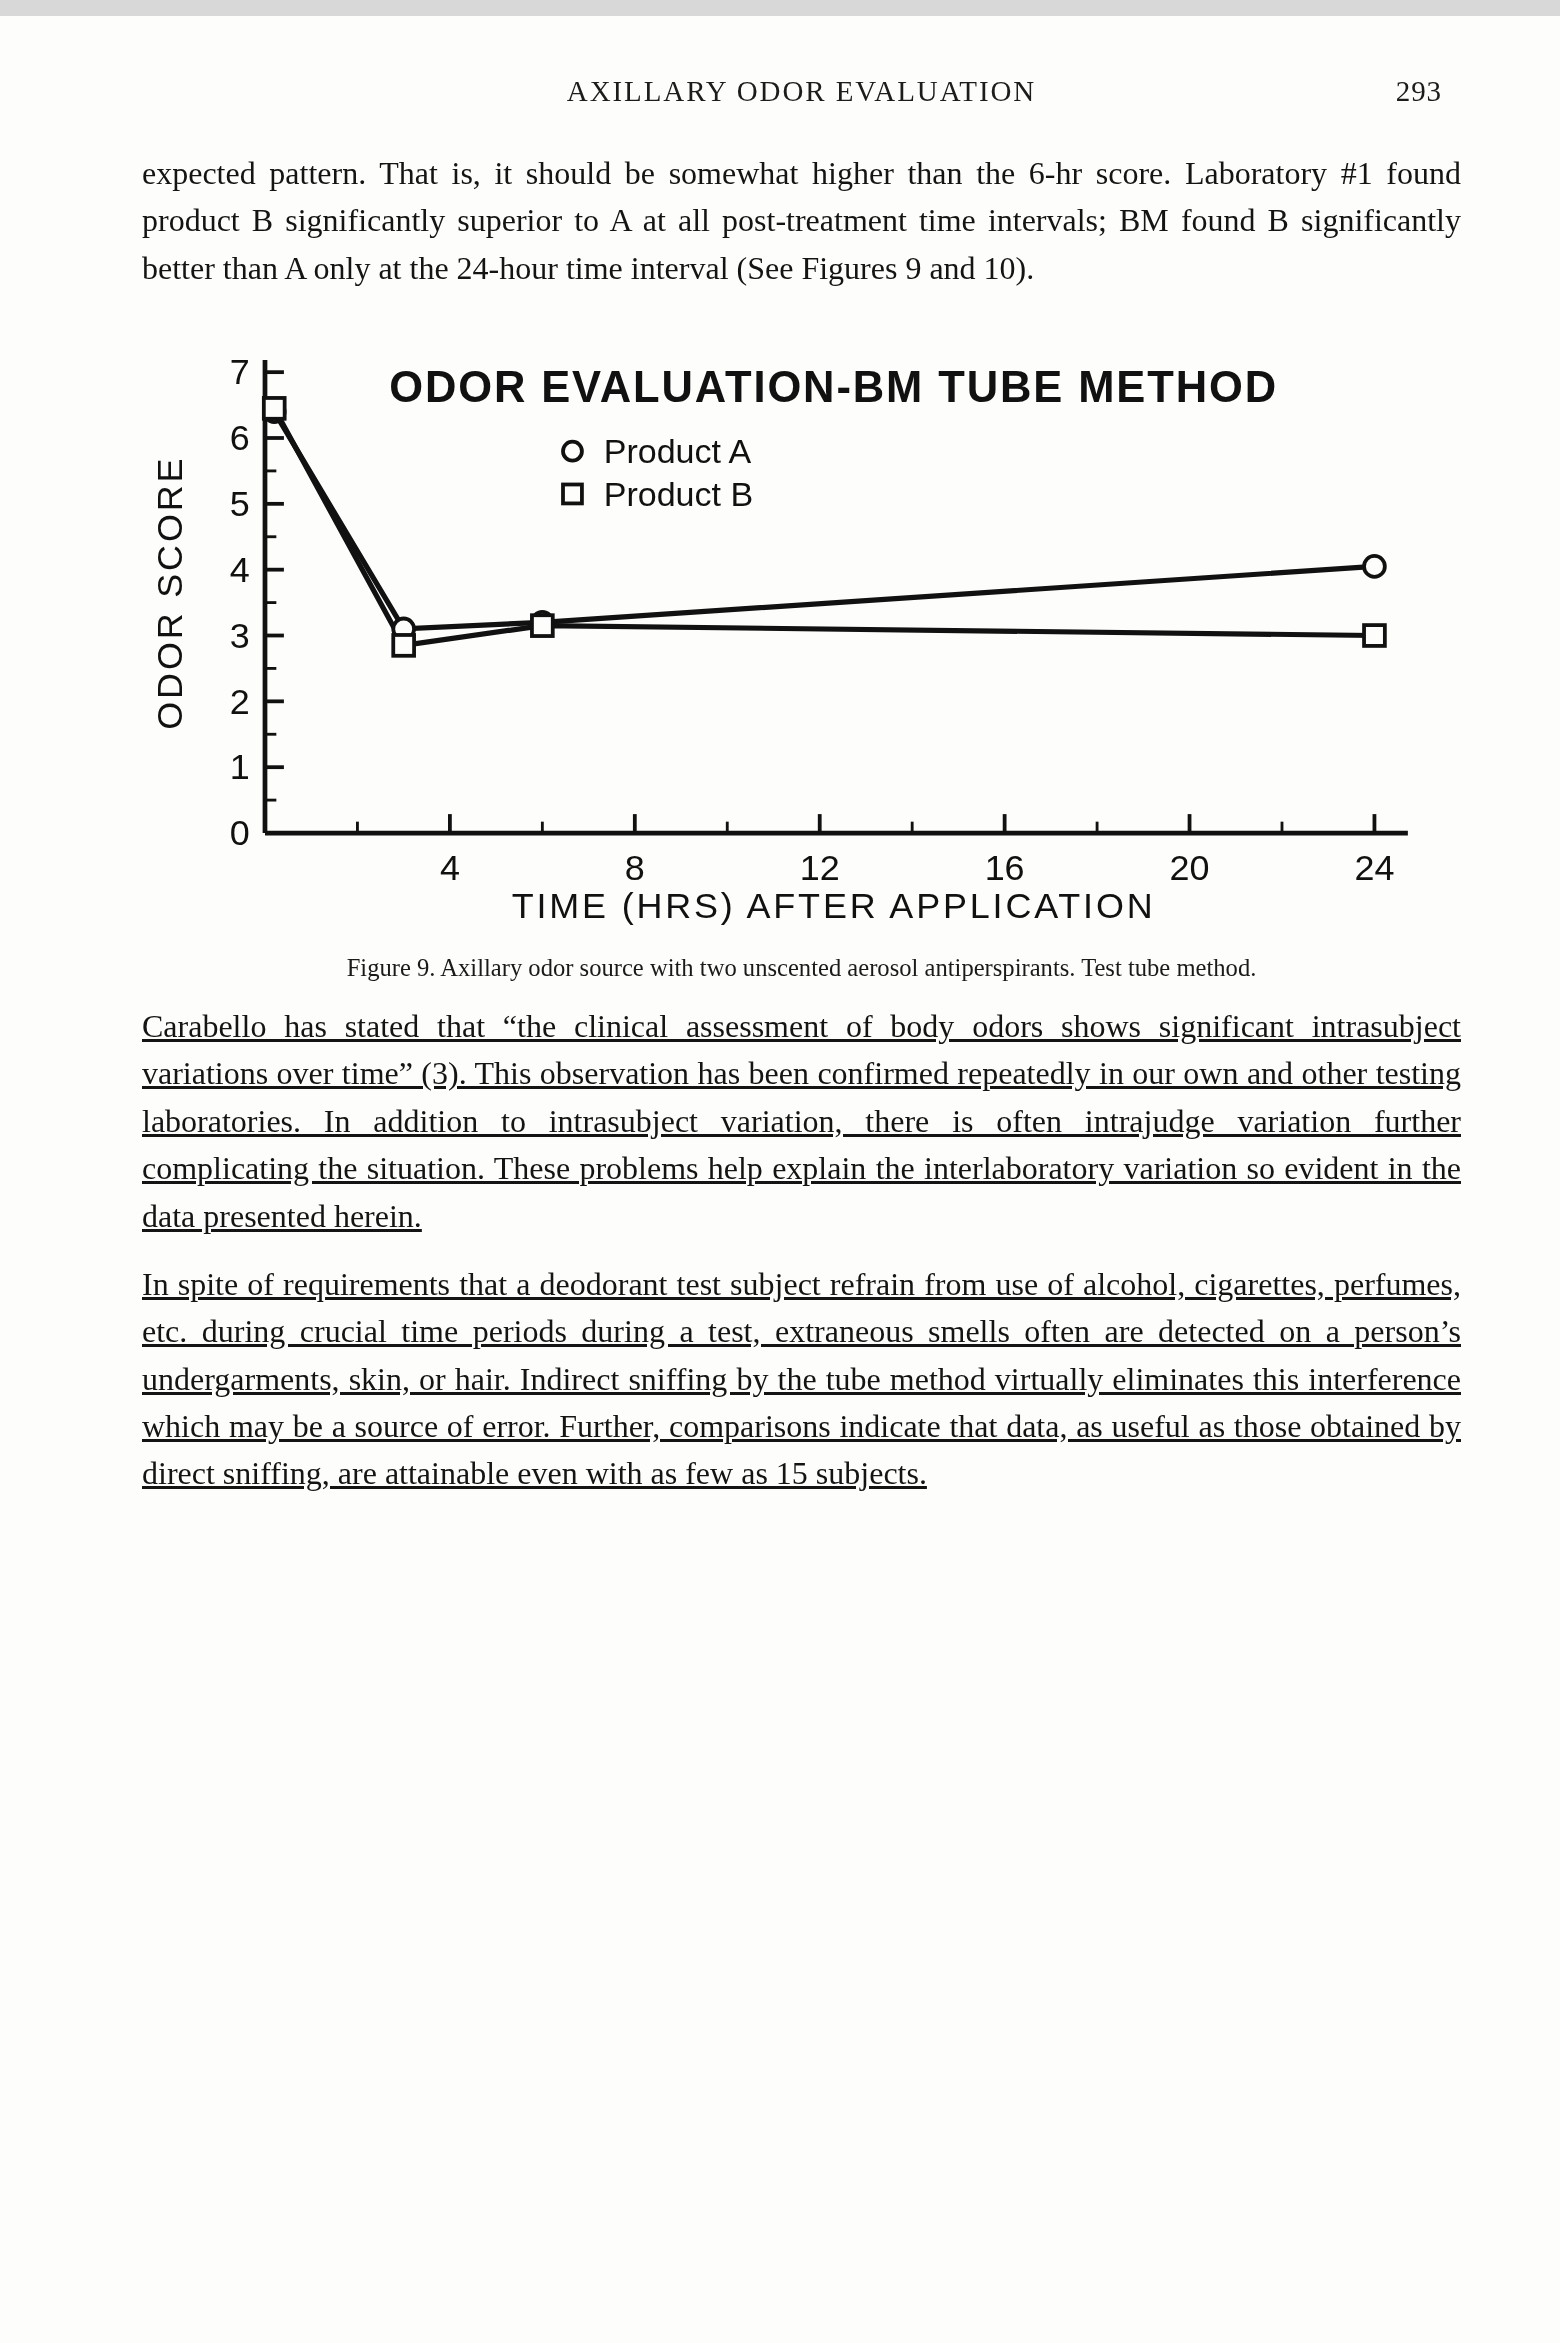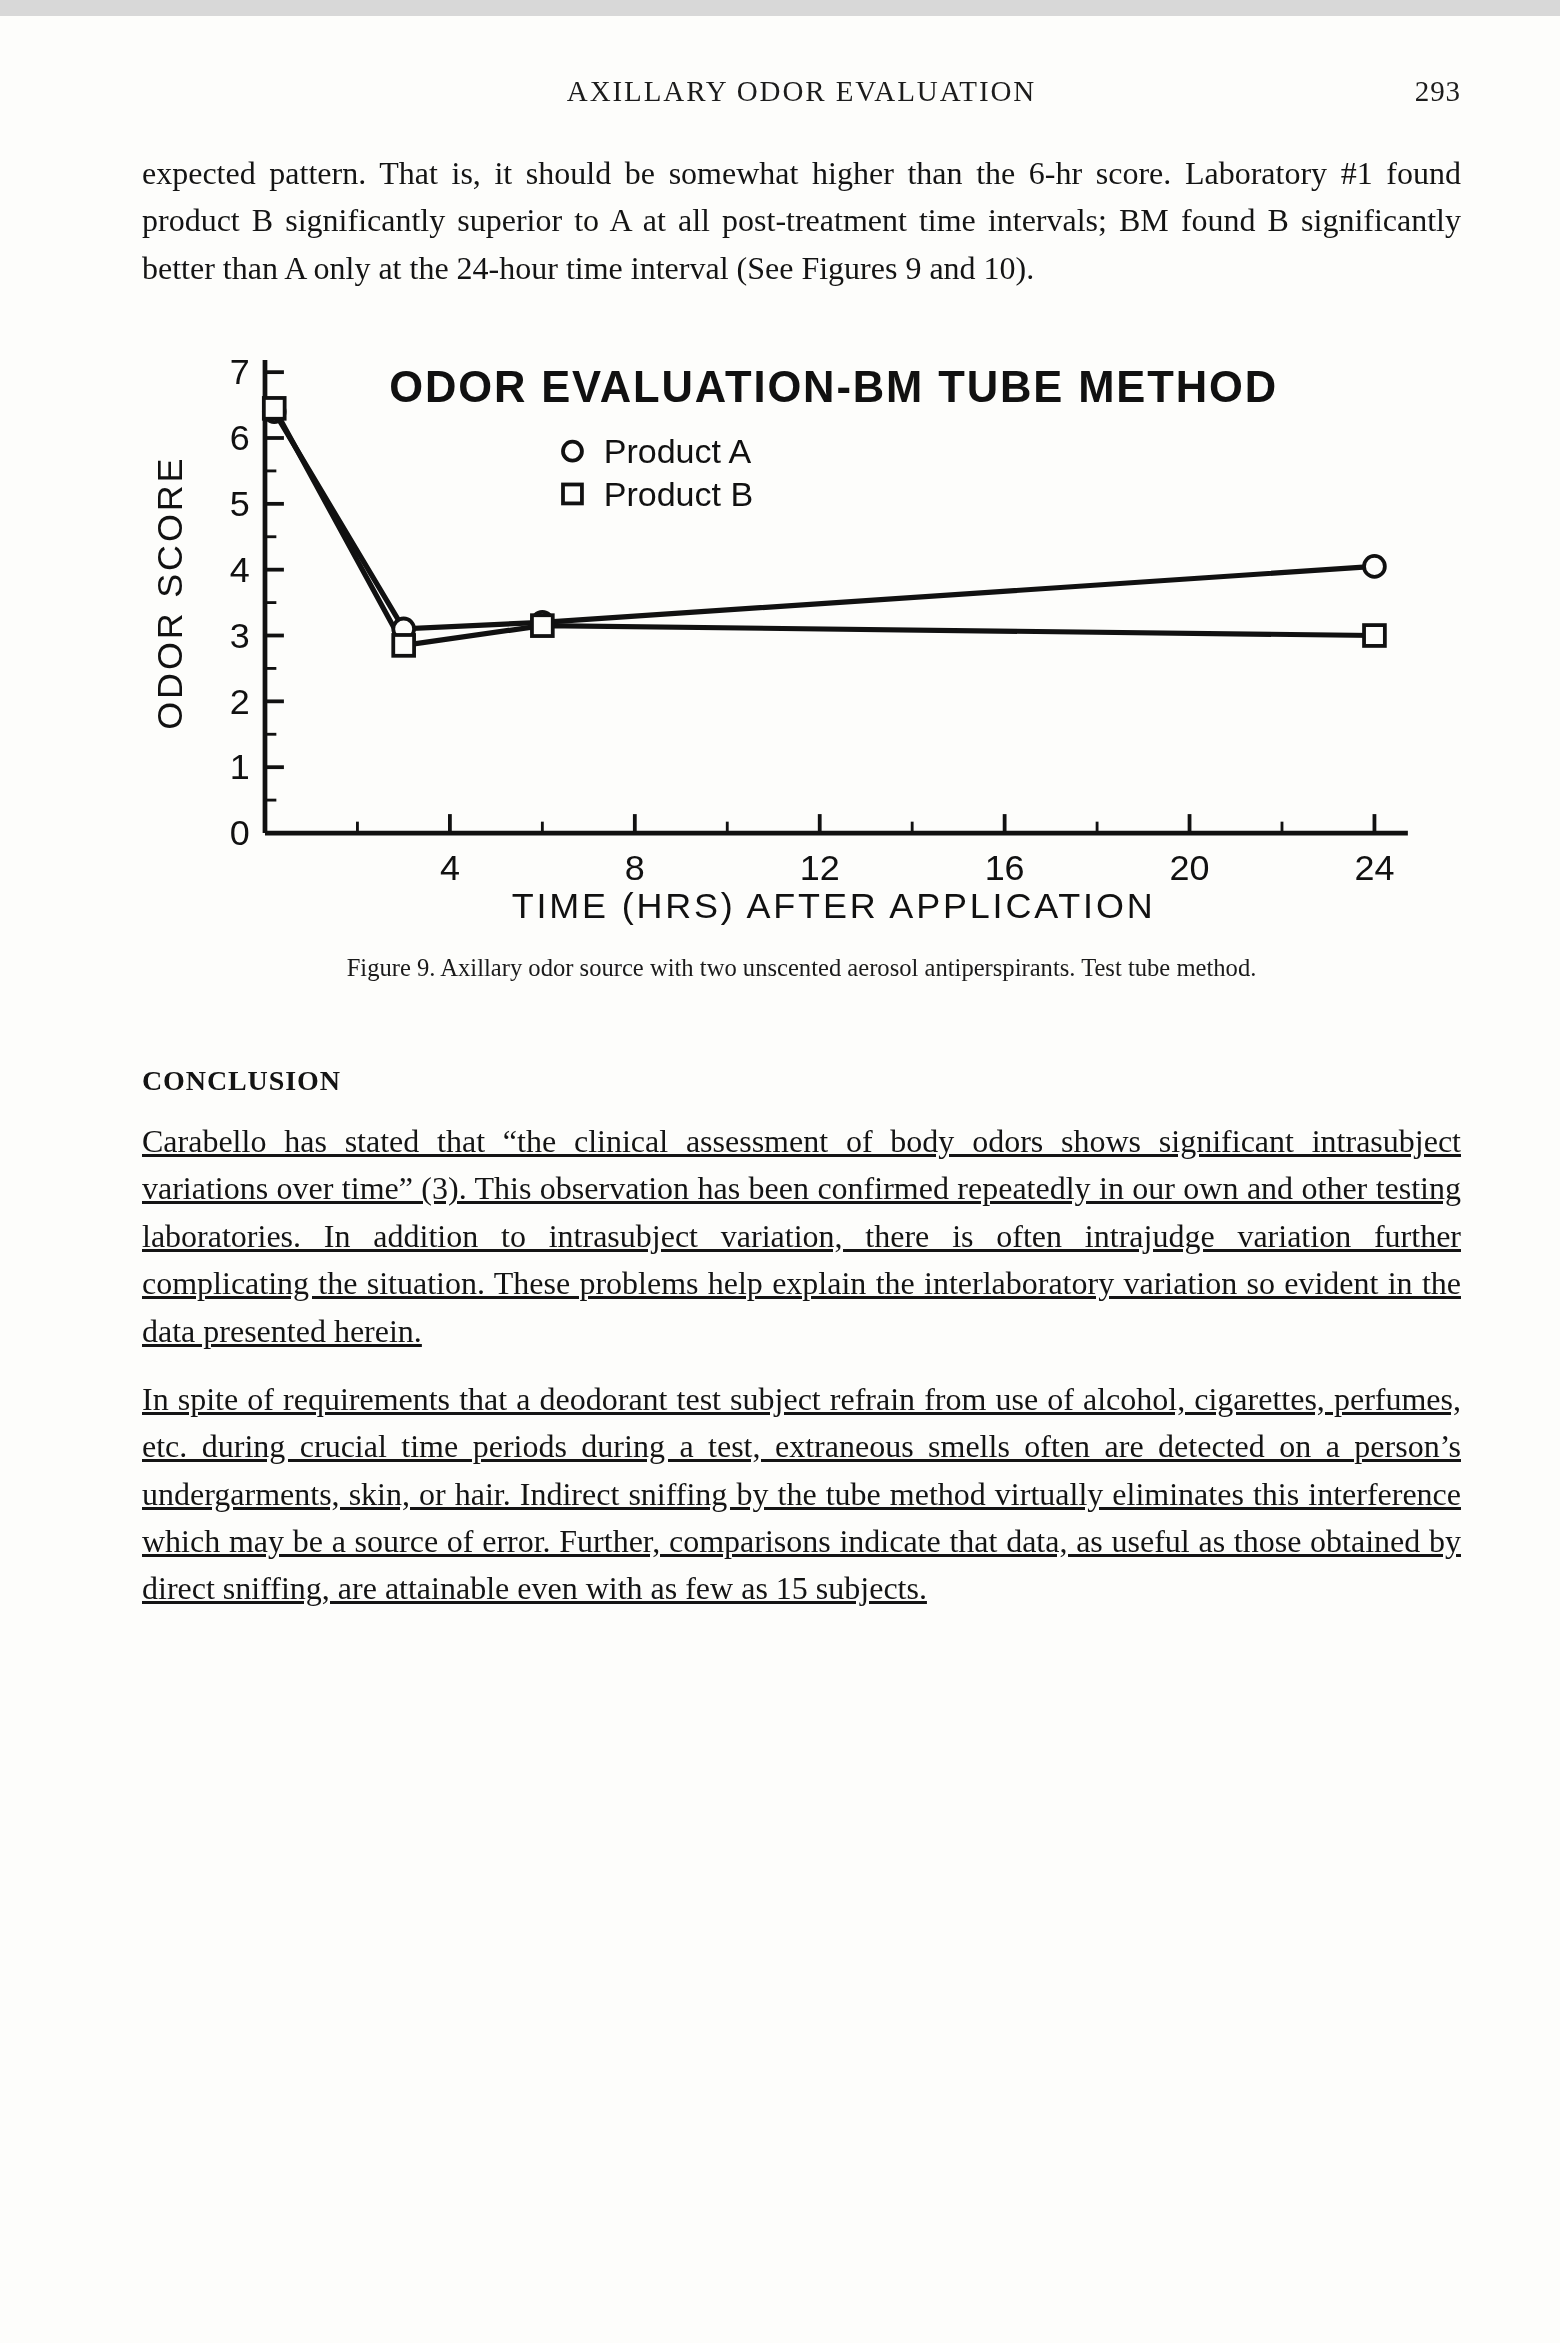--- a/index.html
+++ b/index.html
@@ -20,21 +20,21 @@
   }
   .page-header{
     position:relative;
     text-align:center;
     font-size:29px;
     letter-spacing:1.9px;
     color:#1c1c1c;
   }
   .page-number{
     position:absolute;
-    right:0;
+    right:19px;
     top:0;
     letter-spacing:0.9px;
   }
   .body-text{
     font-size:32px;
     line-height:1.48;
     text-align:justify;
     color:#141414;
     margin:0;
   }
@@ -147,19 +147,18 @@
         <rect x="265.5853658536586" y="328.67123287671234" width="22" height="22" fill="#fdfdfb" stroke="#111111" stroke-width="4"></rect>
         <rect x="412.1707317073171" y="307.79452054794524" width="22" height="22" fill="#fdfdfb" stroke="#111111" stroke-width="4"></rect>
         <rect x="1291.6829268292684" y="318.23287671232873" width="22" height="22" fill="#fdfdfb" stroke="#111111" stroke-width="4"></rect>
       </svg>
     <div class="figure-caption">
       <span>Figure 9.</span>
       <span>Axillary odor source with two unscented aerosol antiperspirants. Test tube method.</span>
     </div>
   </div>
 
-  <h2 class="conclusion-heading">CONCLUSION</h2>
 
   <p class="body-text conclusion-para">Carabello has stated that “the clinical assessment of body odors shows significant intrasubject variations over time” (3). This observation has been confirmed repeatedly in our own and other testing laboratories. In addition to intrasubject variation, there is often intrajudge variation further complicating the situation. These problems help explain the interlaboratory variation so evident in the data presented herein.</p>
   <p class="body-text conclusion-para">In spite of requirements that a deodorant test subject refrain from use of alcohol, cigarettes, perfumes, etc. during crucial time periods during a test, extraneous smells often are detected on a person’s undergarments, skin, or hair. Indirect sniffing by the tube method virtually eliminates this interference which may be a source of error. Further, comparisons indicate that data, as useful as those obtained by direct sniffing, are attainable even with as few as 15 subjects.</p>
 
 </div>
 
 
 </body></html>

